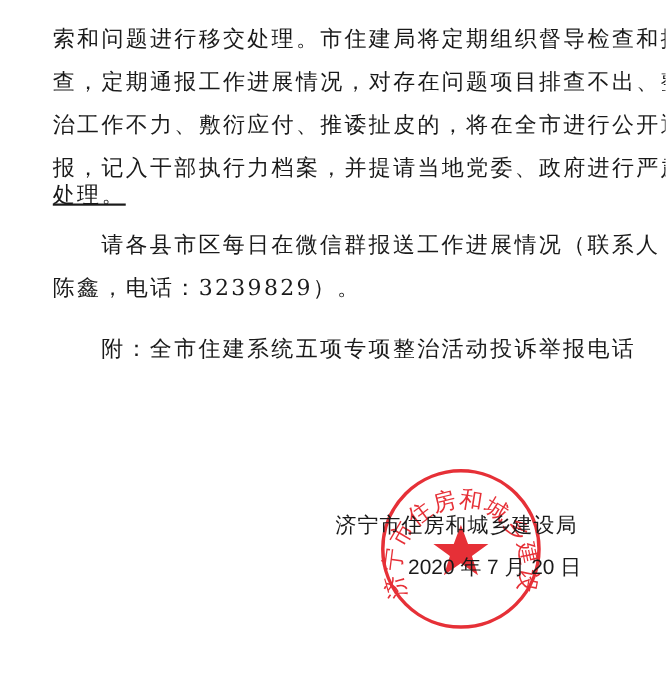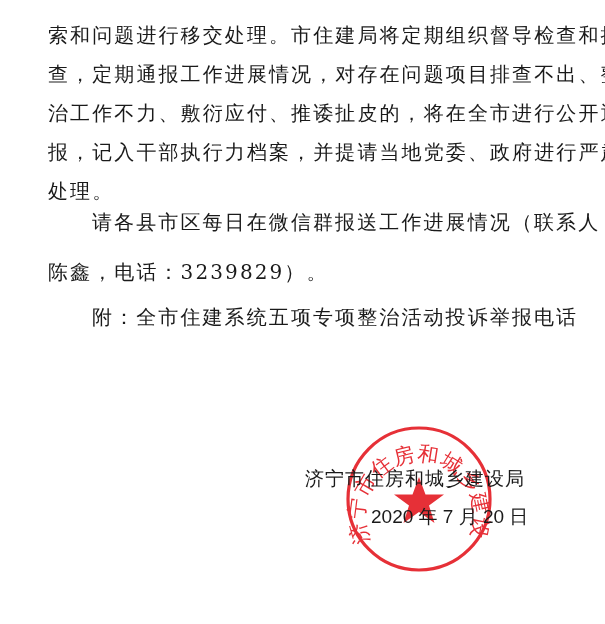--- a/index.html
+++ b/index.html
@@ -20,24 +20,24 @@
   }
 </style>
 </head>
 <body>
 
 <div>
   <div class="line" style="top:23px;">索和问题进行移交处理。市住建局将定期组织督导检查和抽</div>
   <div class="line" style="top:62px;">查，定期通报工作进展情况，对存在问题项目排查不出、整</div>
   <div class="line" style="top:101px;">治工作不力、敷衍应付、推诿扯皮的，将在全市进行公开通</div>
   <div class="line" style="top:140px;">报，记入干部执行力档案，并提请当地党委、政府进行严肃</div>
-  <div class="line" style="top:179px;">处理。</div>
+  <div class="line" style="top:165px;text-decoration:underline;">处理。</div>
 
   <div class="line" style="top:210px; left:92px;">请各县市区每日在微信群报送工作进展情况（联系人：</div>
-  <div class="line" style="top:260px;">陈鑫，电话：3239829）。</div>
+  <div class="line" style="top:249px;">陈鑫，电话：3239829）。</div>
 
   <div class="line" style="top:305px; left:92px;">附：全市住建系统五项专项整治活动投诉举报电话</div>
 
   <svg class="stamp" viewBox="0 0 148 148">
     <defs>
       <path id="arc" d="M 26 118 A 55 55 0 1 1 122 118" fill="none"></path>
     </defs>
     <circle cx="74" cy="74" r="71" fill="none" stroke="#e3141c" stroke-width="3.2"></circle>
     <text font-size="21" fill="#e3141c" font-family="DejaVu Serif, serif" letter-spacing="1">
       <textPath href="#arc" startOffset="2">济宁市住房和城乡建设局</textPath>

